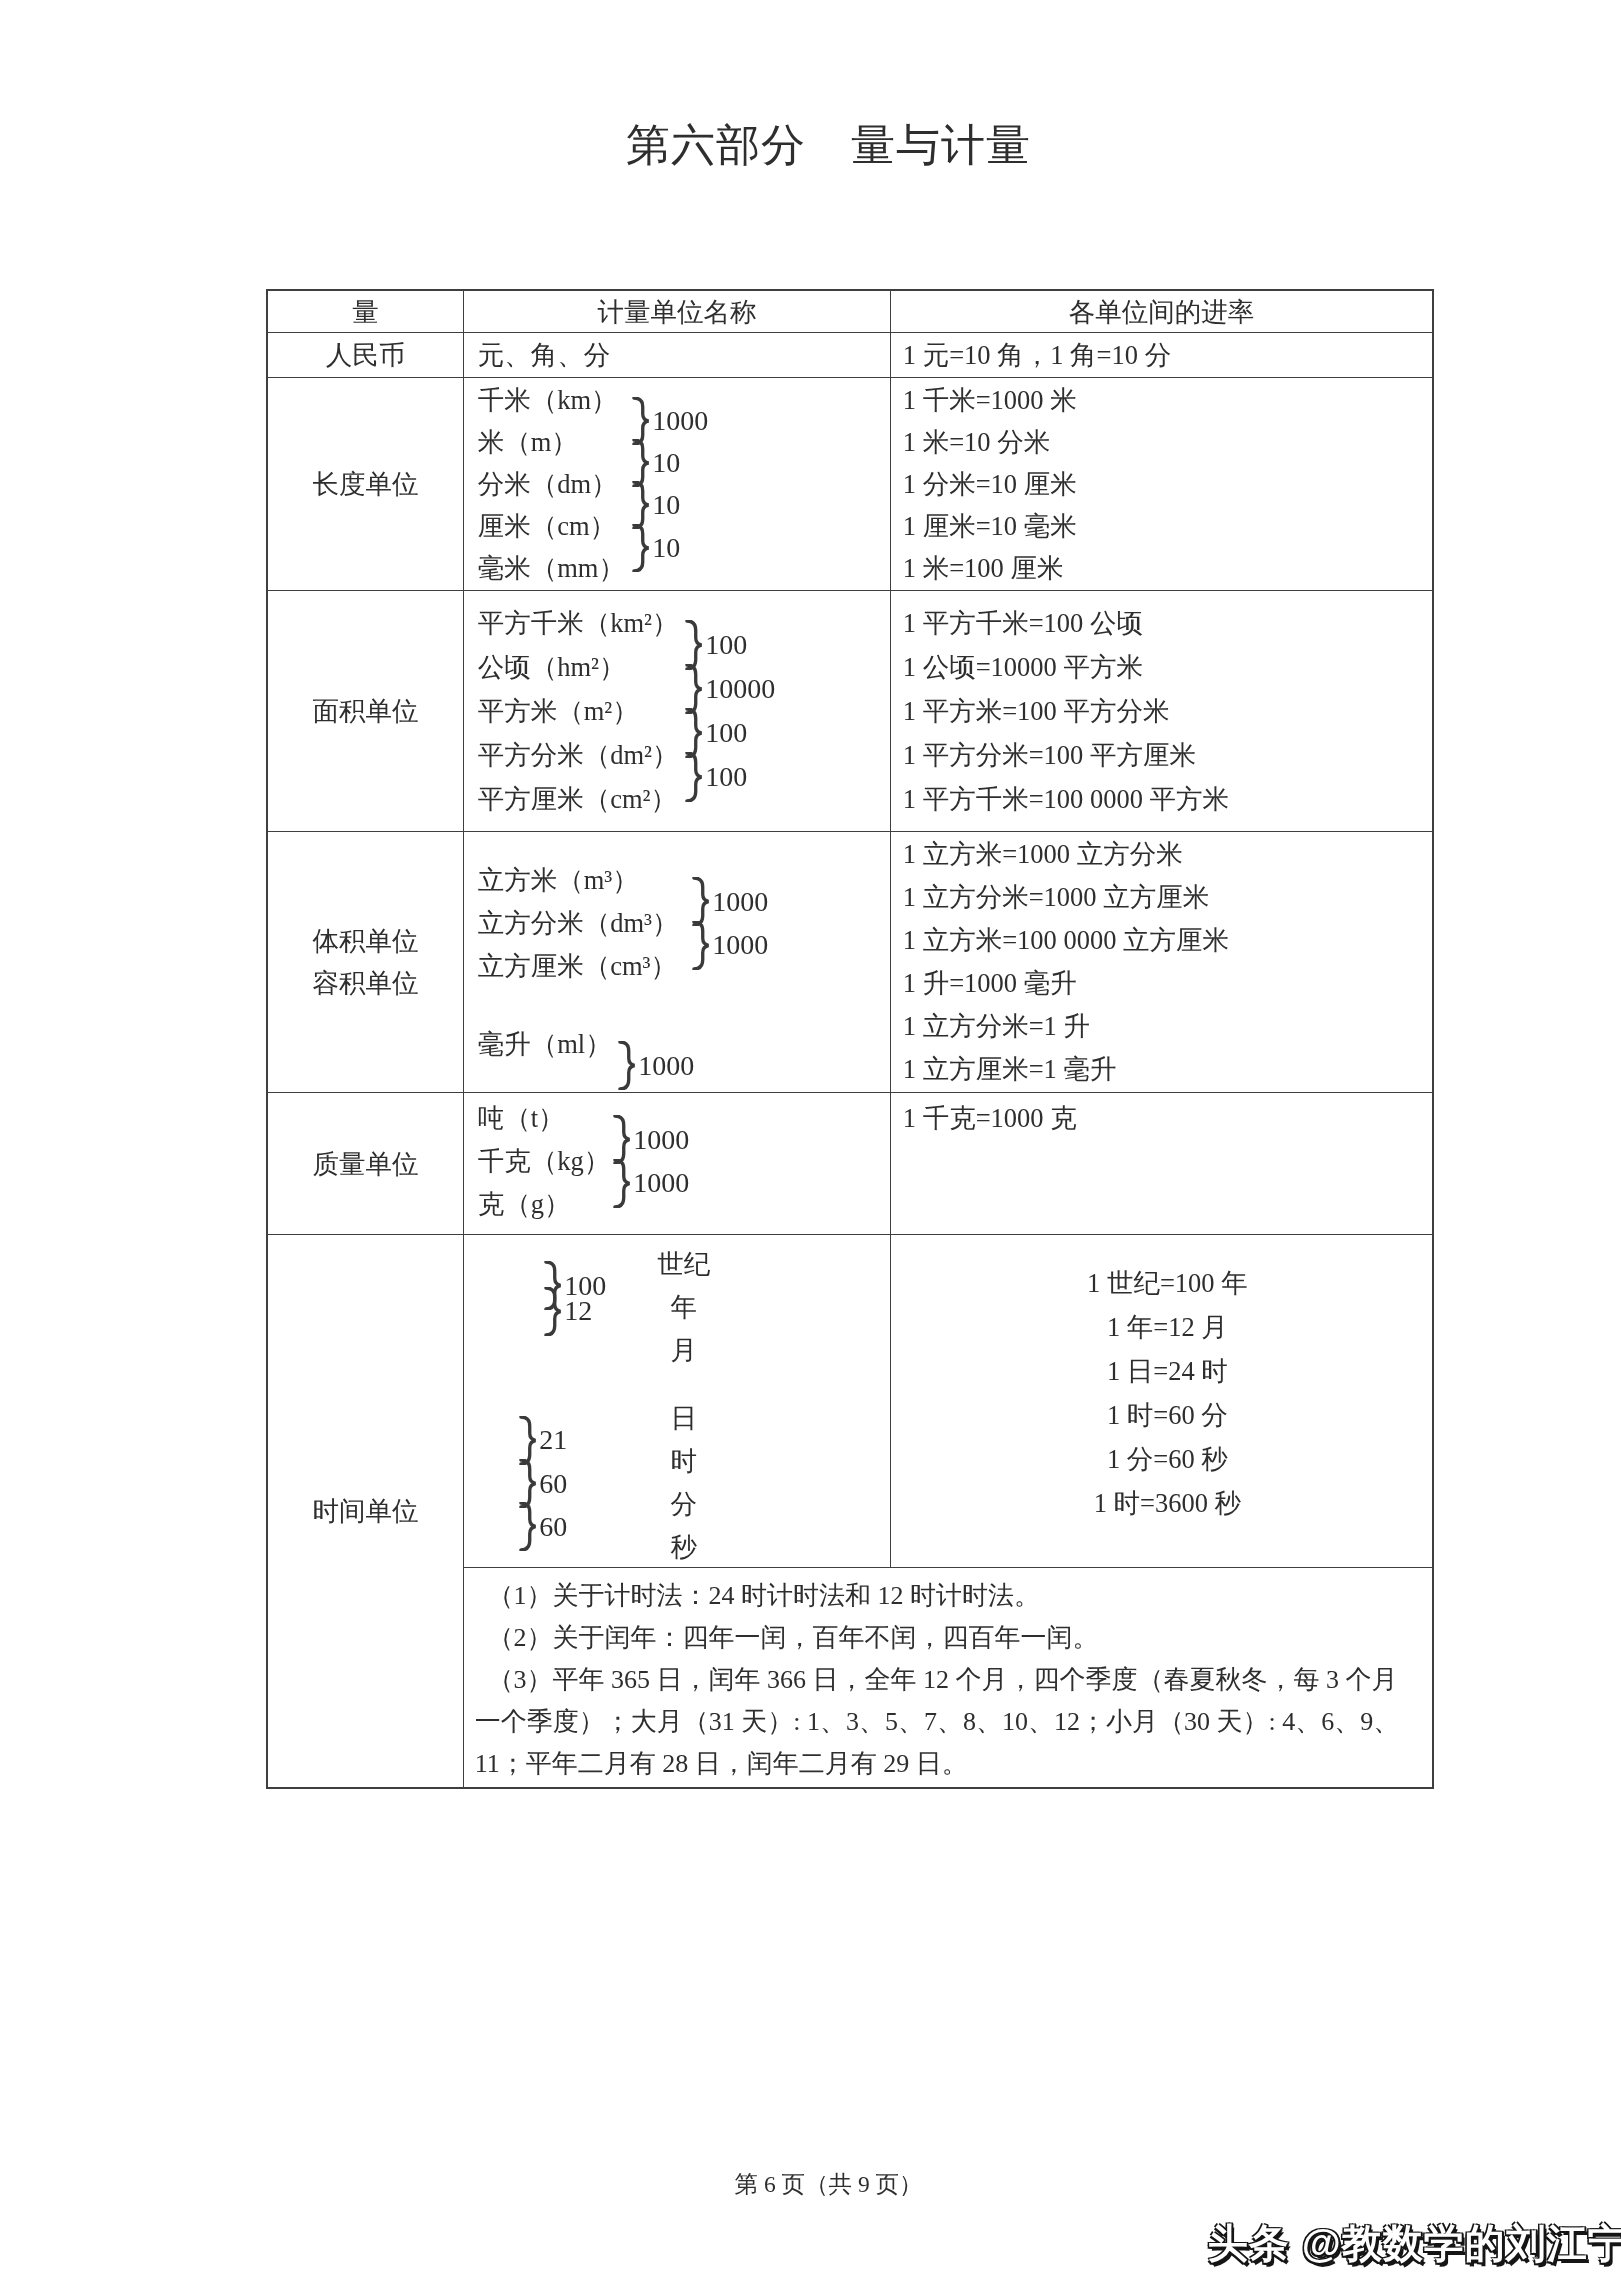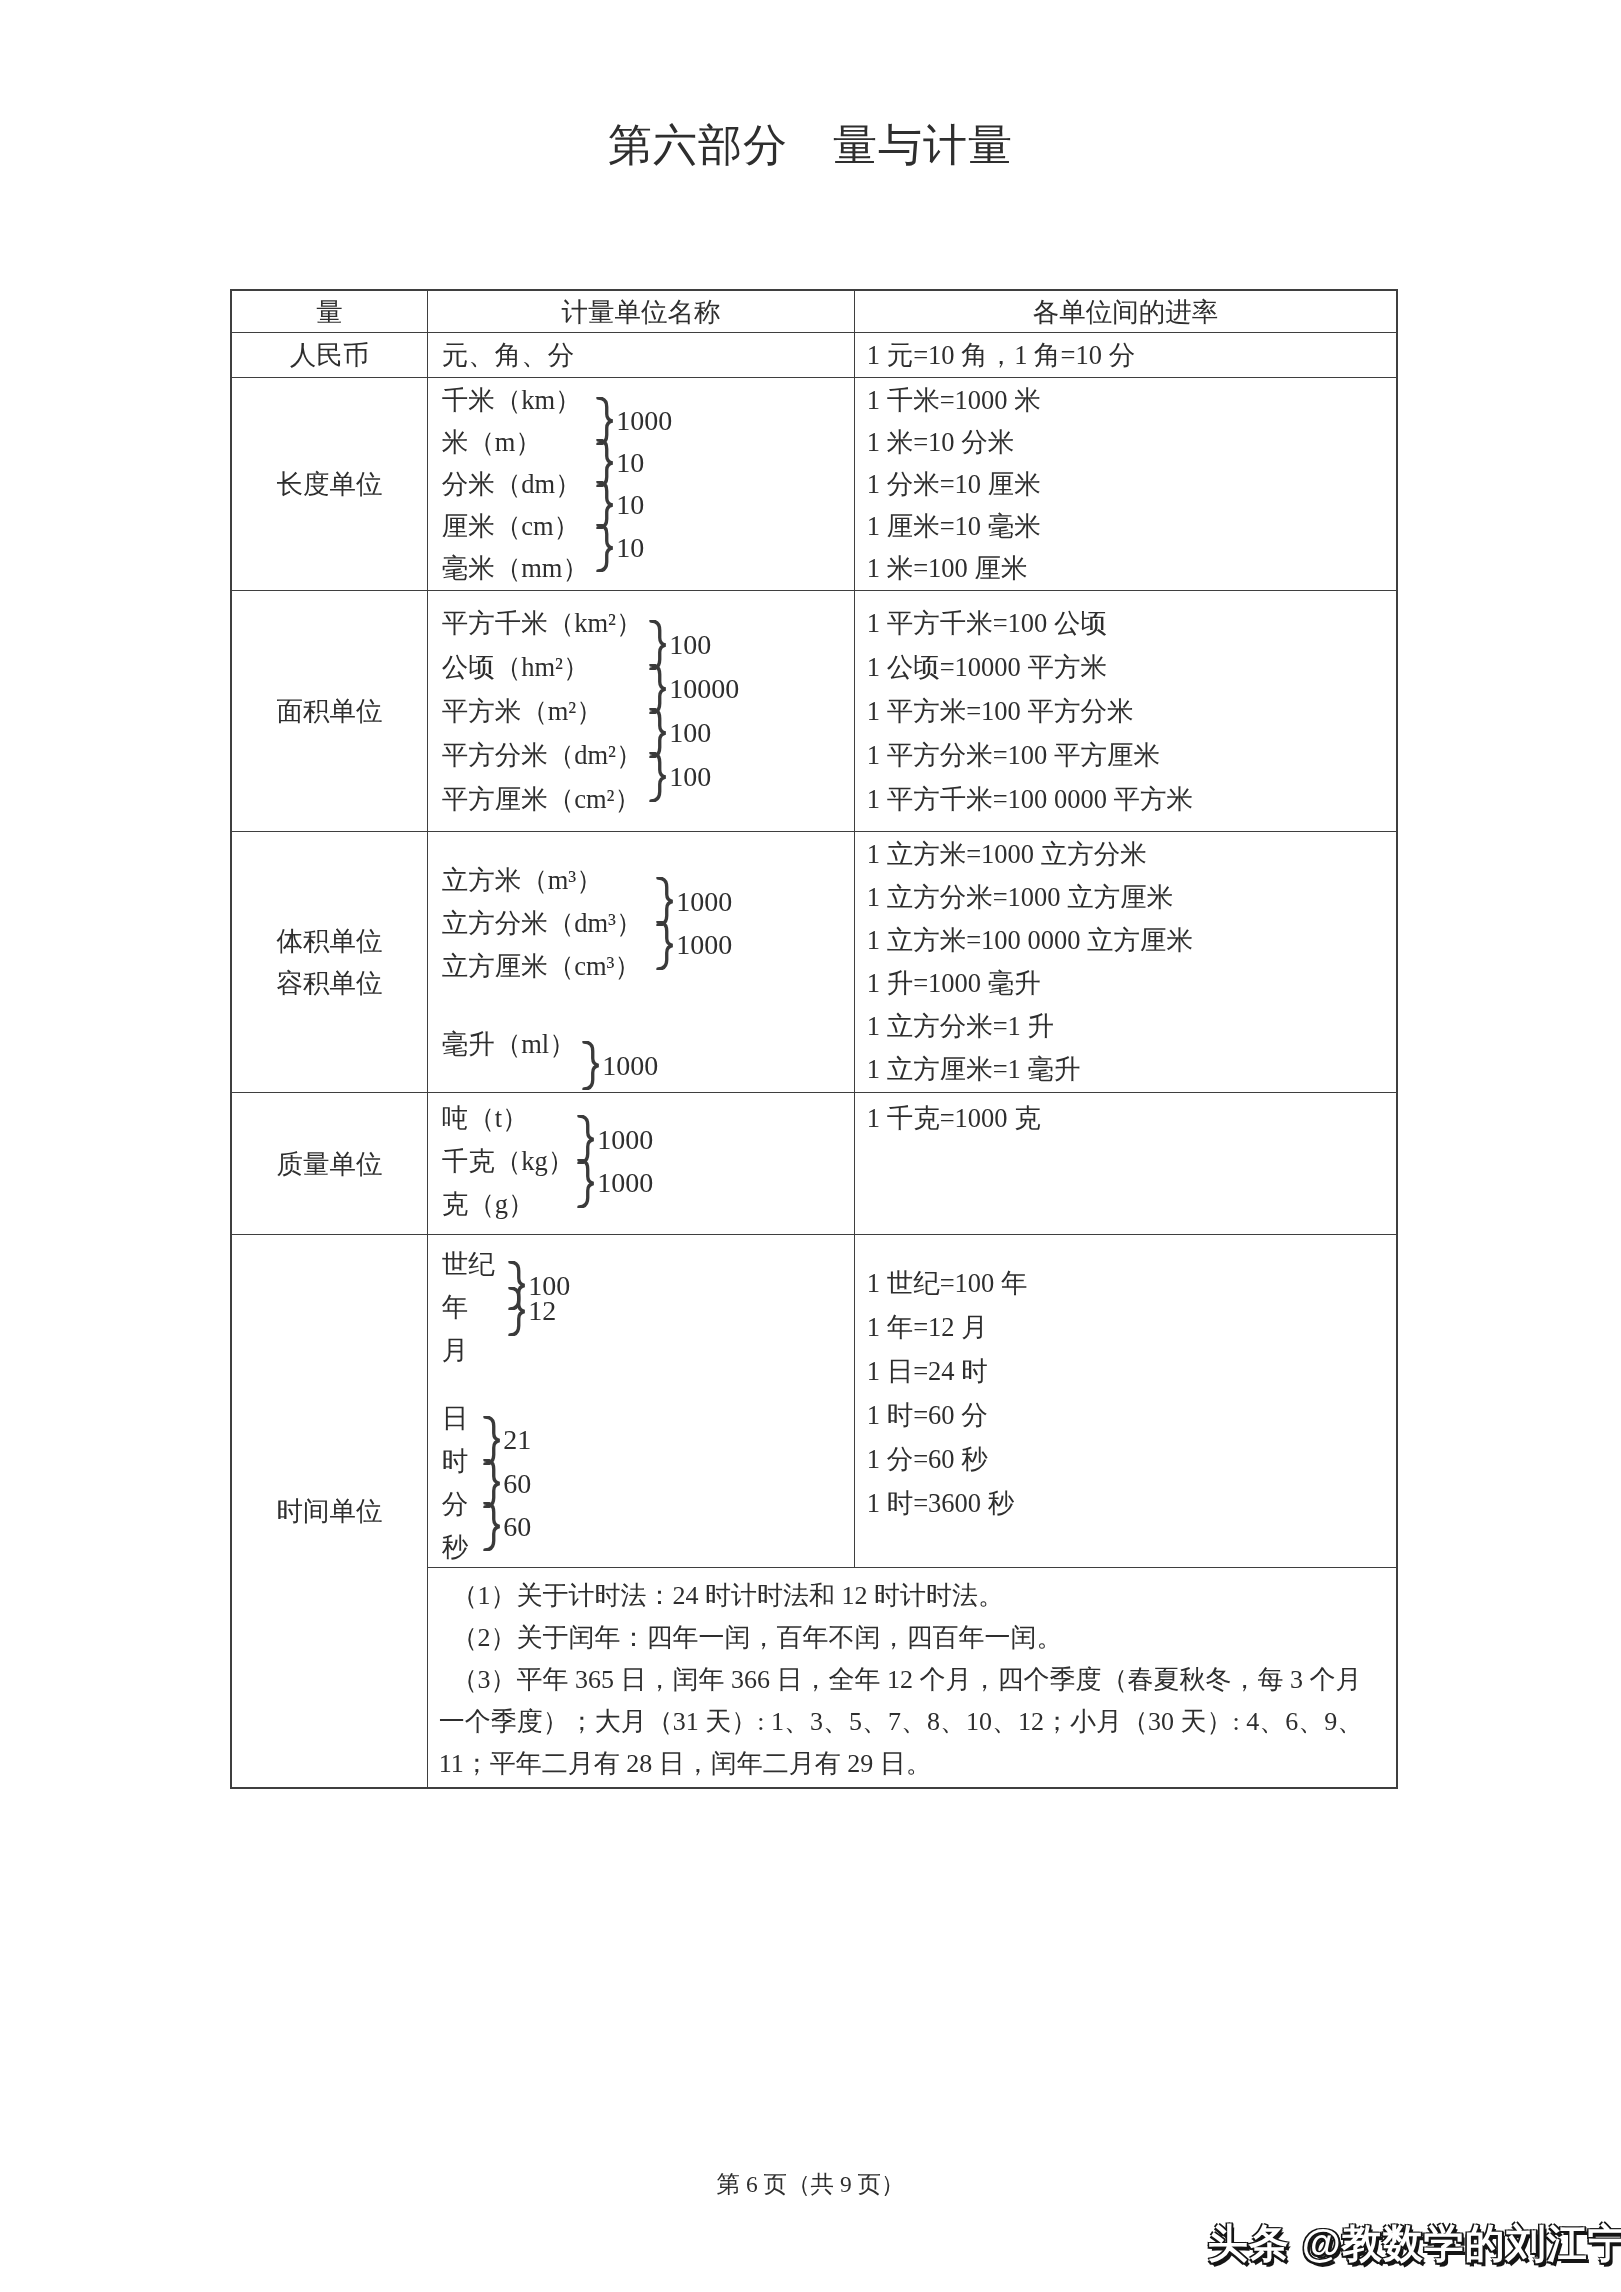--- a/index.html
+++ b/index.html
@@ -1,21 +1,21 @@
 <!DOCTYPE html>
 <html lang="zh"><head>
 <meta charset="utf-8">
 <style>
   html,body{margin:0;padding:0;}
   body{
     width:1621px;height:2293px;background:#ffffff;position:relative;overflow:hidden;
     font-family:"Liberation Serif","DejaVu Serif",serif;
     color:#2e2e2e;
   }
-  .page{position:absolute;inset:0;}
+  .page{position:absolute;inset:0;margin-left:36px;}
   .title{
     position:absolute;top:120px;left:0;right:0;text-align:center;
     font-size:44px;line-height:51px;letter-spacing:1px;
   }
   .units-table{
     position:absolute;left:230px;top:289px;width:1164px;
     border:2px solid #3f3f3f;box-sizing:content-box;
   }
   .thead{display:flex;height:41px;}
   .trow{display:flex;border-top:1.5px solid #3f3f3f;}
@@ -248,21 +248,21 @@
             <div class="conv-wrap" style="justify-content: flex-start; padding-top: 3.9px;">
               <div class="conv-line">1 千克=1000 克</div>
             </div>
           </div>
         </div>
         <div class="trow" style="height: 552px; --ulh: 43px; --clh: 44px;">
           <div class="cell c1">
             <div class="qty-line">时间单位</div>
           </div>
           <div class="time-right">
-            <div class="time-top" style="height: 333px;">
+            <div class="time-top" style="height: 333px; text-align: center;">
               <div class="cell c2">
                 <div class="units-wrap" style="justify-content: flex-start; padding-top: 7.8px;">
                   <div class="unit-group">
                     <div class="unit-line">世纪</div>
                     <div class="unit-line">年</div>
                     <div class="unit-line">月</div>
                     <div class="brace" style="left: 64px; top: 18.6px; height: 49px;">
                       <svg width="19.6" height="49" viewBox="0 0 20 48" preserveAspectRatio="none">
                         <path d="M4 1 Q13 1 13 10 L13 17 Q13 23 19 24 Q13 25 13 31 L13 38 Q13 47 4 47" fill="none" stroke="#3a3a3a" stroke-width="3.4" stroke-linecap="round"></path>
                       </svg>

